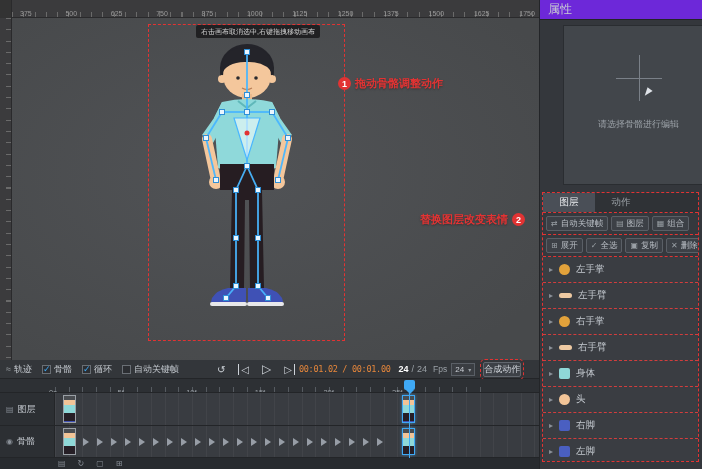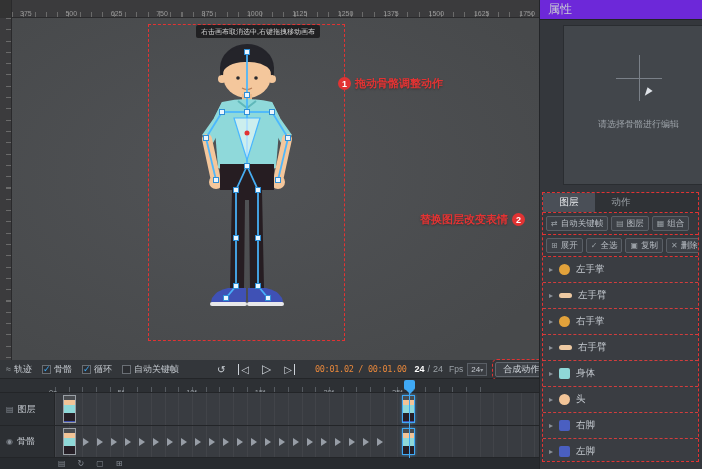--- a/index.html
+++ b/index.html
@@ -40,37 +40,37 @@
                flex:0 0 13px; }
   .ann-text { color:#e23333; font-size:11px; font-weight:bold; white-space:nowrap;
               text-shadow:0 1px 2px rgba(0,0,0,0.35); }
 
   
   .timeline { position:absolute; left:0; top:360px; width:539px; height:109px; background:#33363a; }
   .tl-toolbar { position:absolute; left:0; top:0; width:100%; height:19px; border-bottom:1px solid #232528;
                 display:flex; align-items:center; font-size:9px; color:#c3c8ce; white-space:nowrap; }
   .grp { display:flex; align-items:center; gap:3px; }
   .m6{margin-left:6px;} .m10{margin-left:10px;} .m8{margin-left:8px;} .m4{margin-left:4px;}
-  .mtrans{margin-left:38px;} .mtime{margin-left:20px;}
+  .mtrans{margin-left:38px;} .mtime{margin-left:4px;}
   .cb .box { width:9px; height:9px; border:1px solid #6a6f75; background:#2c2e32; position:relative; }
   .cb.checked .box::after { content:"✓"; color:#3fa9f5; font-size:9px; position:absolute; top:-2px; left:0px; }
   .ticon { color:#9aa0a6; font-size:9px; }
   .transport { display:flex; align-items:center; gap:13px; color:#cdd2d8; }
   .transport span { font-size:10px; cursor:default; }
   .transport .play { font-size:12px; }
   .transport .barL { border-left:1px solid #cdd2d8; padding-left:2px; }
   .transport .barR { border-right:1px solid #cdd2d8; padding-right:2px; }
   .time { color:#e7873b; font-family:"DejaVu Sans Mono",monospace; font-size:8.5px; letter-spacing:-0.3px; }
   .frames { font-size:9px; color:#9aa0a6; display:flex; gap:3px; }
   .frames .cur { color:#ffffff; font-weight:bold; }
   .fps-lb { color:#9aa0a6; font-size:8.5px; }
   .fps-dd { width:24px; height:13px; border:1px solid #5a5f66; background:#3a3d42; color:#c8ccd2;
             font-size:8px; display:flex; align-items:center; justify-content:space-between; padding:0 3px; }
   .fps-dd .caret { font-size:6px; color:#9aa0a6; }
-  .compose { height:15px; padding:0 7px; background:#3d4147; border:1px solid #62676e; color:#d0d5db;
+  .compose { height:15px; padding:0 0; background:#3d4147; border:1px solid #62676e; color:#d0d5db;
              font-size:9px; display:flex; align-items:center; border-radius:2px;
              outline:1px dashed #e23333; outline-offset:2px; }
 
   .tl-ruler { position:absolute; left:0; top:19px; width:100%; height:14px; background:#2d3034;
               border-bottom:1px solid #232528; overflow:hidden; }
   .tl-ruler .ticks { position:absolute; left:55px; right:55px; bottom:0; height:5px;
               background:repeating-linear-gradient(to right,#565b61 0 1px,transparent 1px 13.7px); }
   .tl-ruler .lbls { position:absolute; left:49px; top:2px; white-space:nowrap; }
   .tl-ruler .lbls span { display:inline-block; width:68.6px; font-size:7.5px; color:#9aa0a6; }
 

